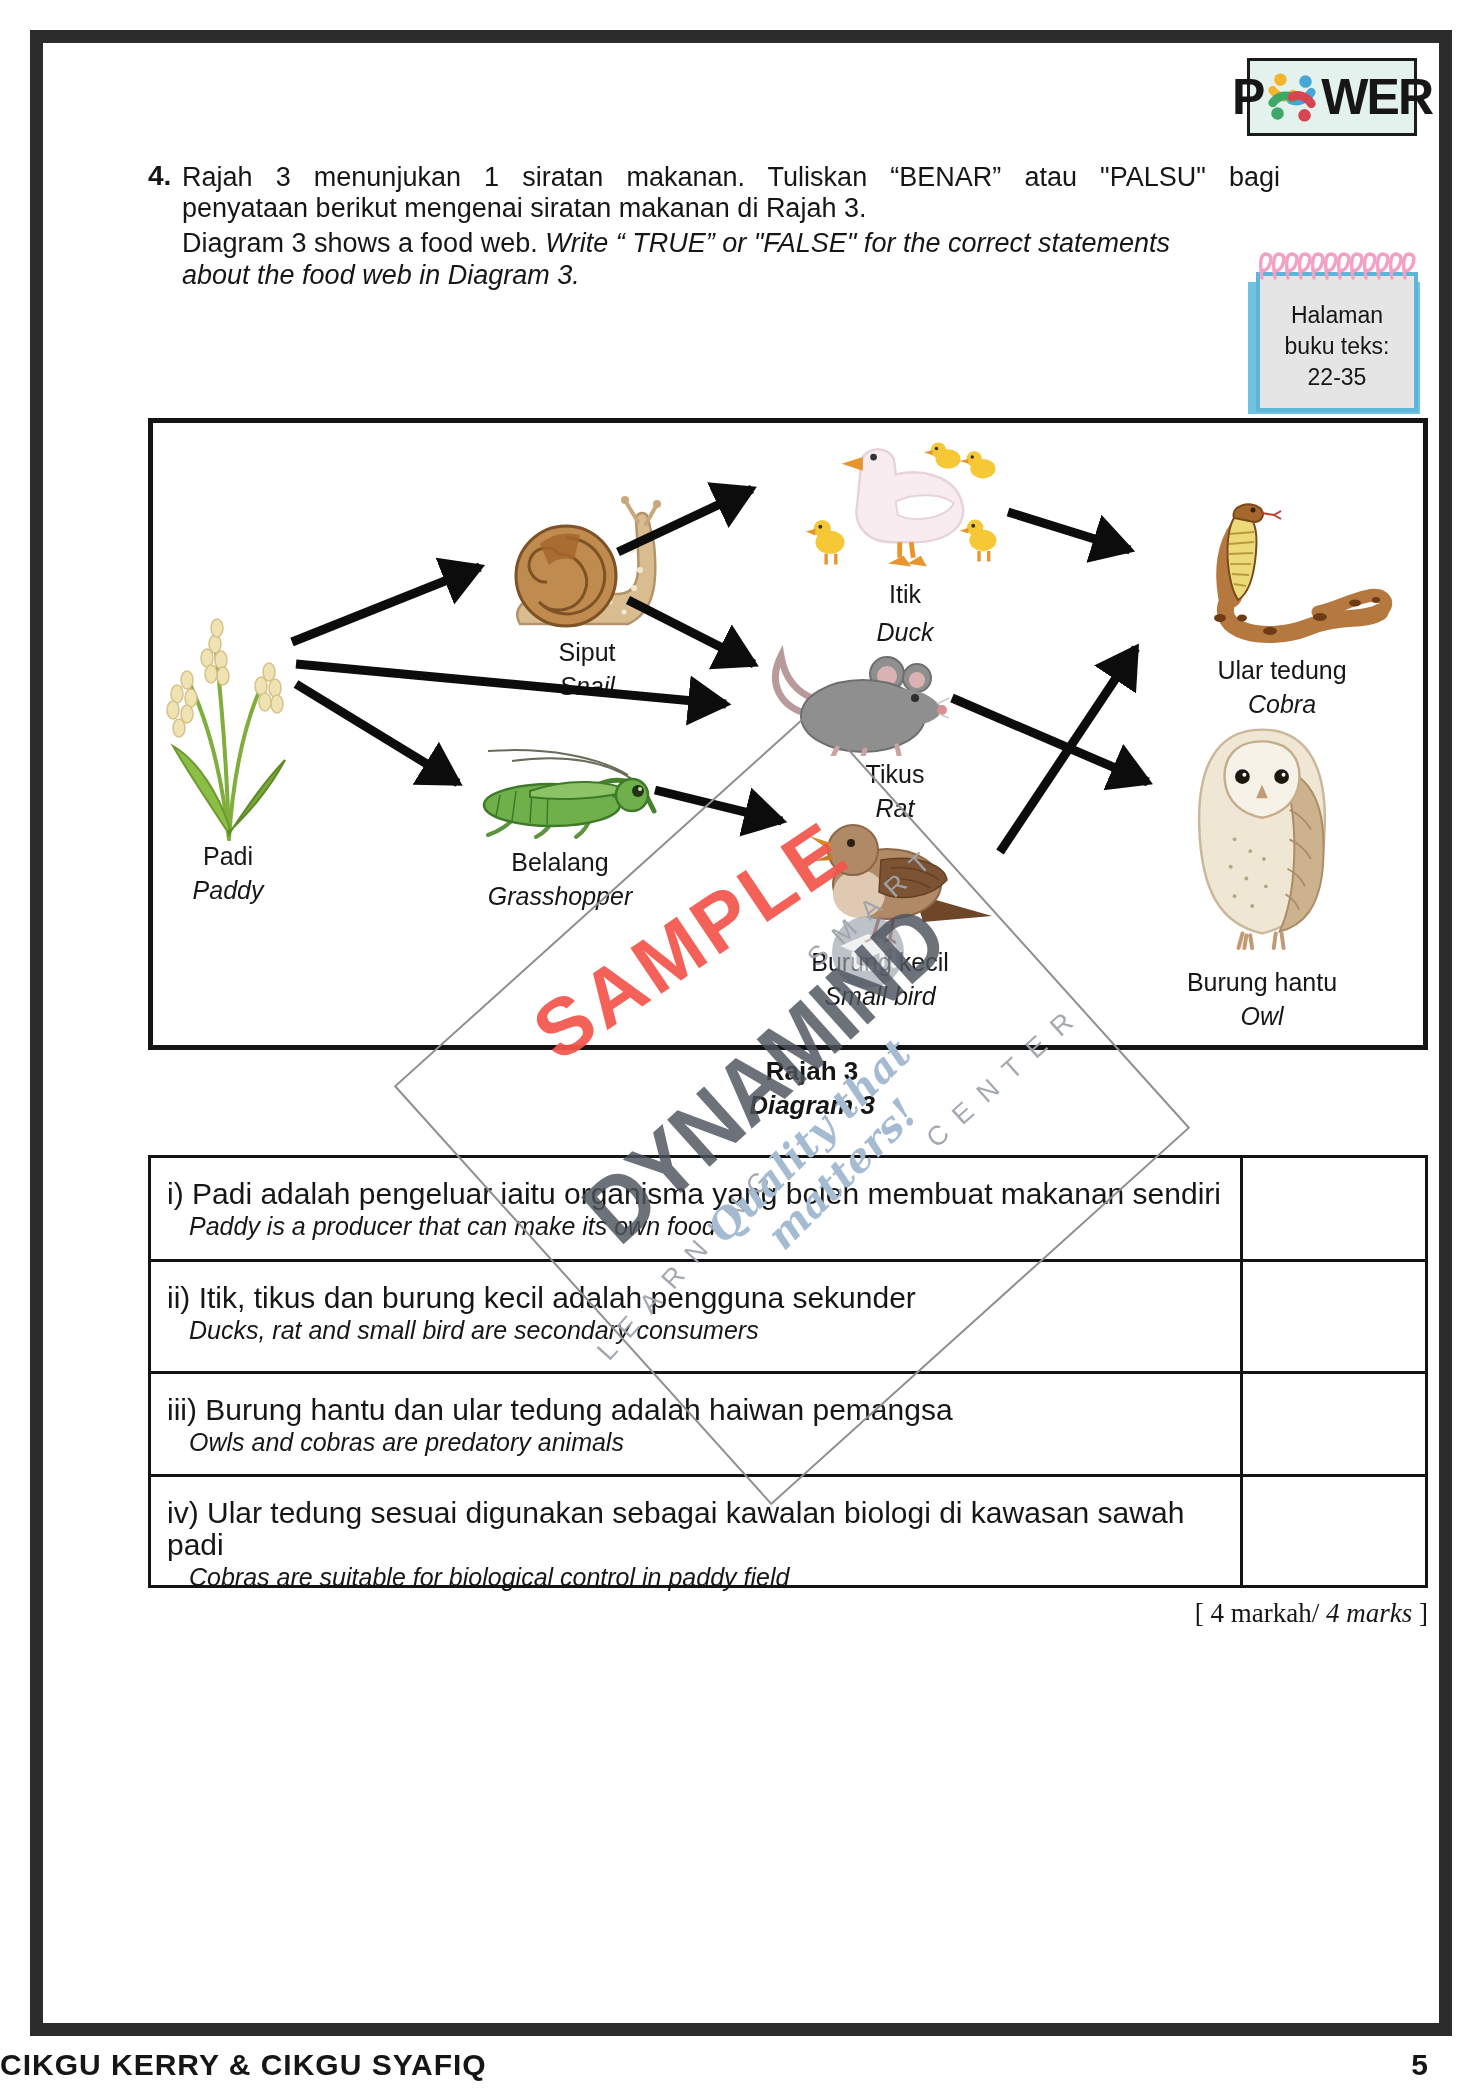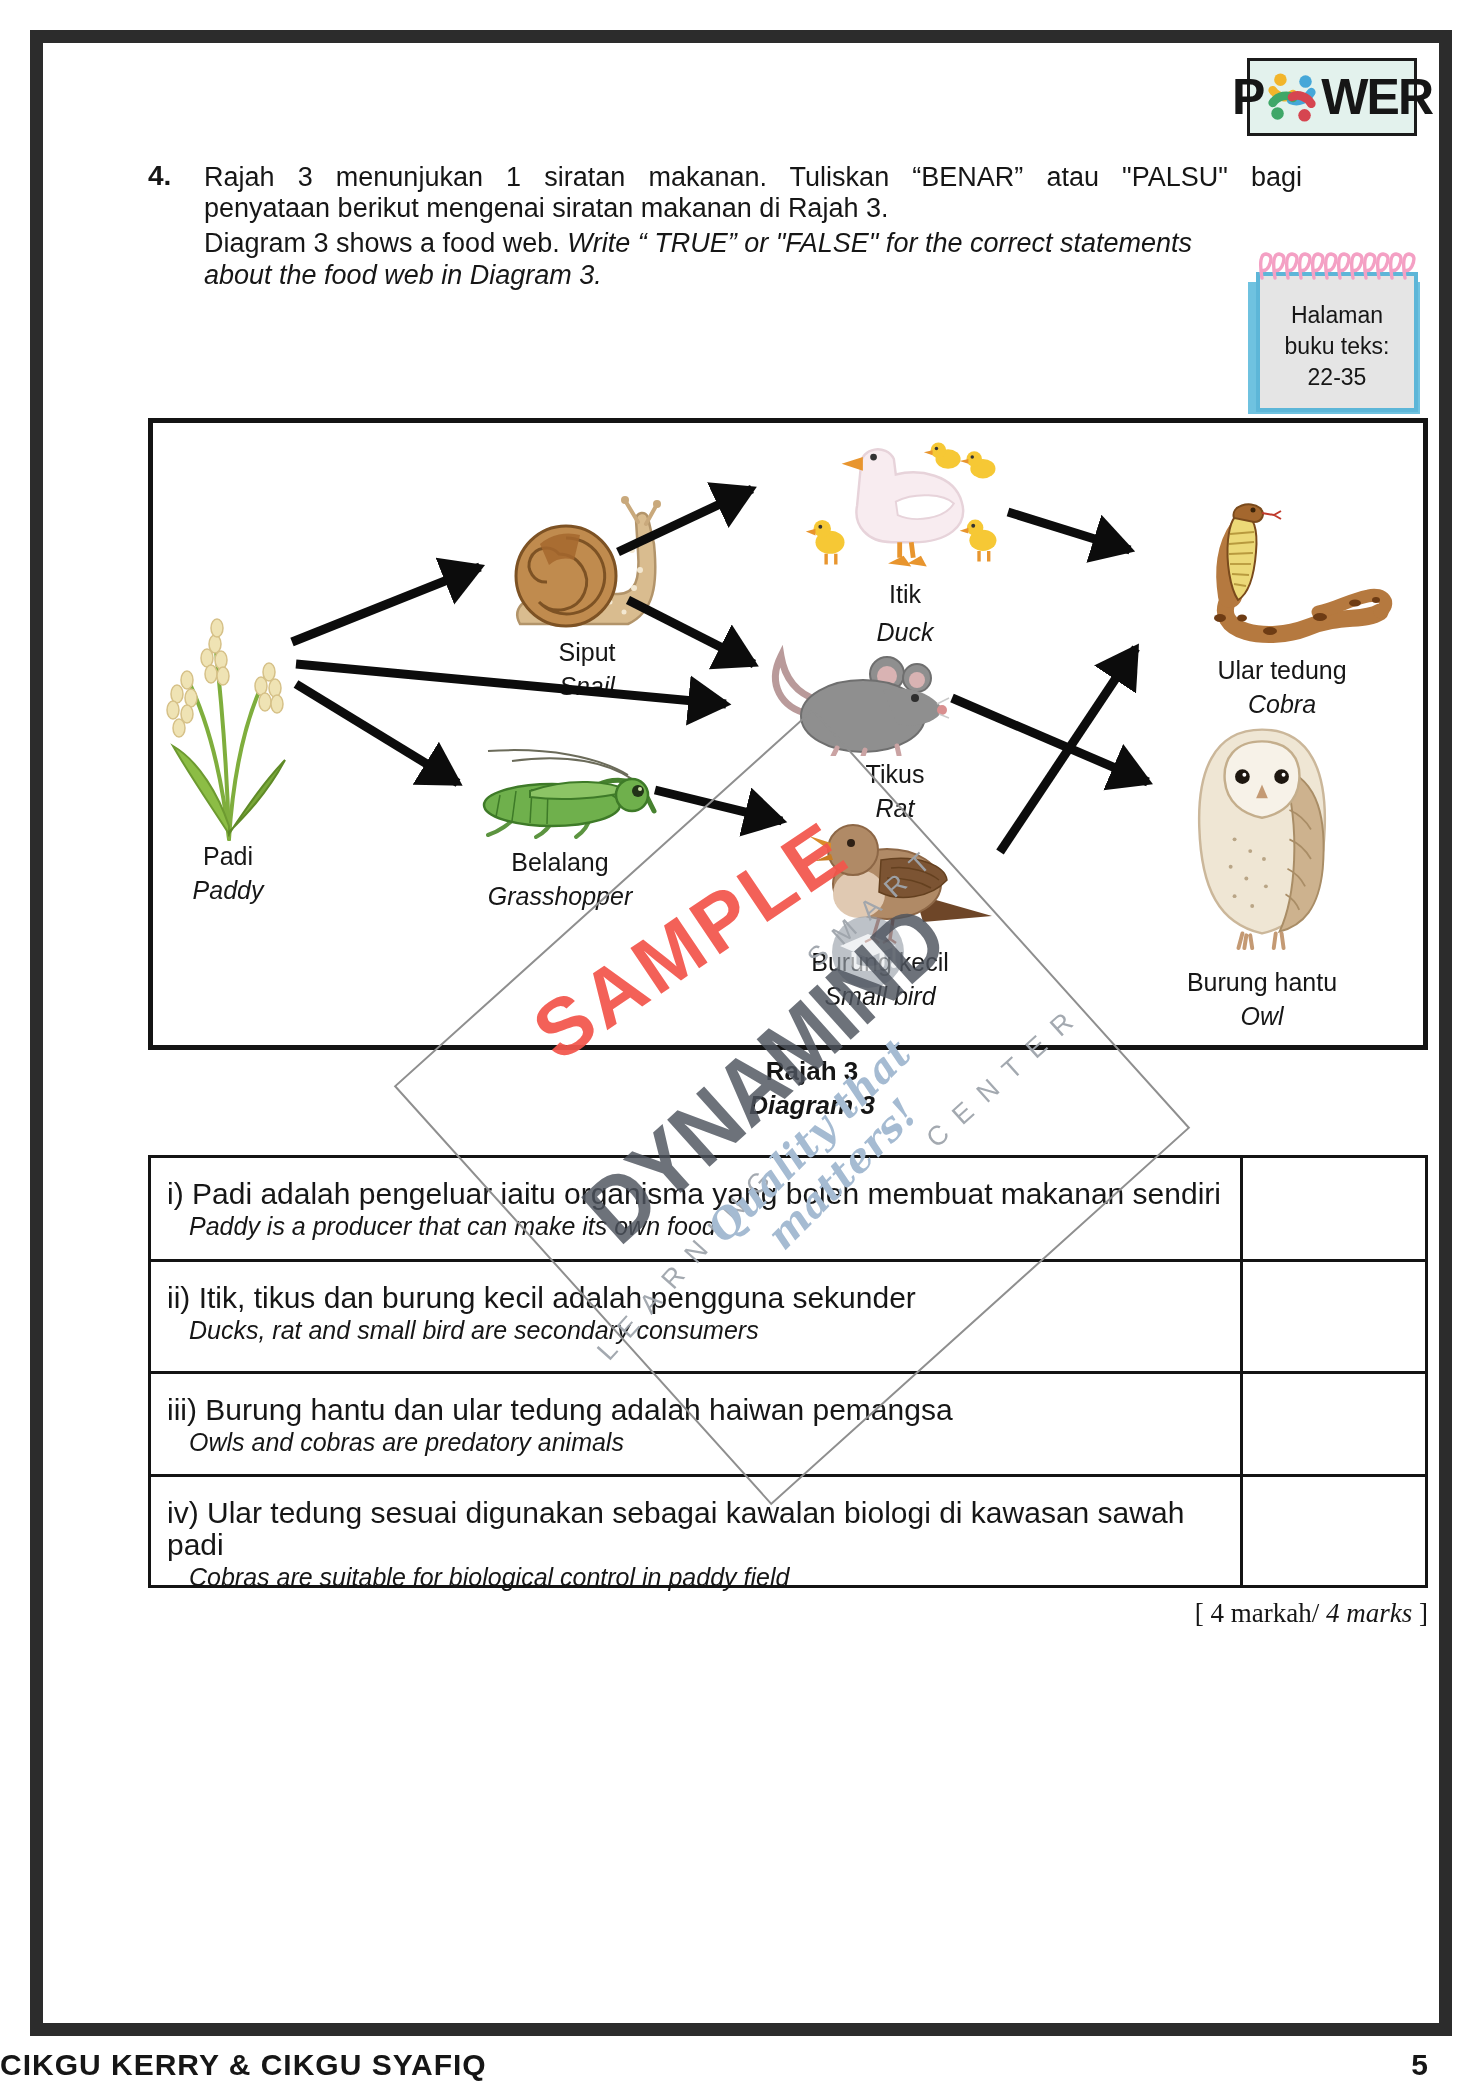--- a/index.html
+++ b/index.html
@@ -7,21 +7,21 @@
        font-family:"Liberation Sans","DejaVu Sans",sans-serif;color:#161616;}
   .abs{position:absolute;}
   
   .frame{left:30px;top:30px;width:1422px;height:2006px;border:13px solid #2c2c2c;box-sizing:border-box;}
   
   .logo{left:1247px;top:58px;width:170px;height:78px;background:#e3f2ed;border:3px solid #1b1b1b;
         box-sizing:border-box;display:flex;align-items:center;justify-content:center;gap:2px;}
   .logo .ltr{font-size:50px;font-weight:800;letter-spacing:-2px;line-height:1;}
   
   .qnum{left:148px;top:160px;font-size:28px;font-weight:700;}
-  .qline{left:204px;width:1098px;font-size:27px;line-height:30px;white-space:nowrap;}
+  .qline{left:182px;width:1098px;font-size:27px;line-height:30px;white-space:nowrap;}
   .qline.just{white-space:normal;text-align:justify;text-align-last:justify;}
   .qi{font-style:italic;}
   
   .note-back{left:1248px;top:282px;width:172px;height:132px;background:#6fc2e0;}
   .note{left:1256px;top:272px;width:162px;height:140px;background:#e5e5e5;border:4px solid #5db6d8;
         box-sizing:border-box;text-align:center;font-size:23px;line-height:31px;padding-top:24px;}
   .coils{left:1256px;top:248px;}
   
   .dbox{left:148px;top:418px;width:1280px;height:632px;border:5px solid #141414;box-sizing:border-box;background:#fff;}
   .olabel{font-size:25px;width:200px;text-align:center;line-height:28px;}

